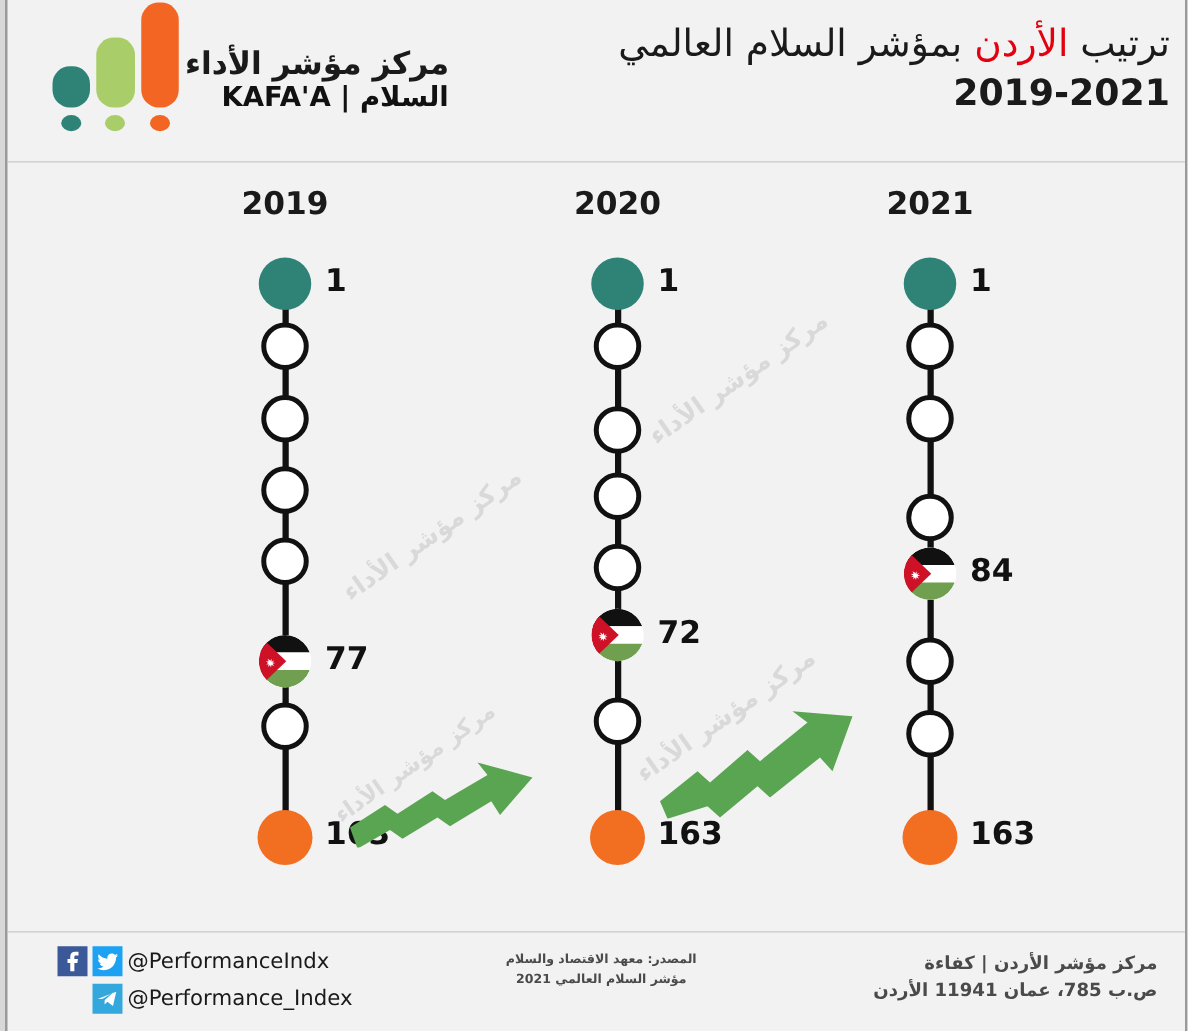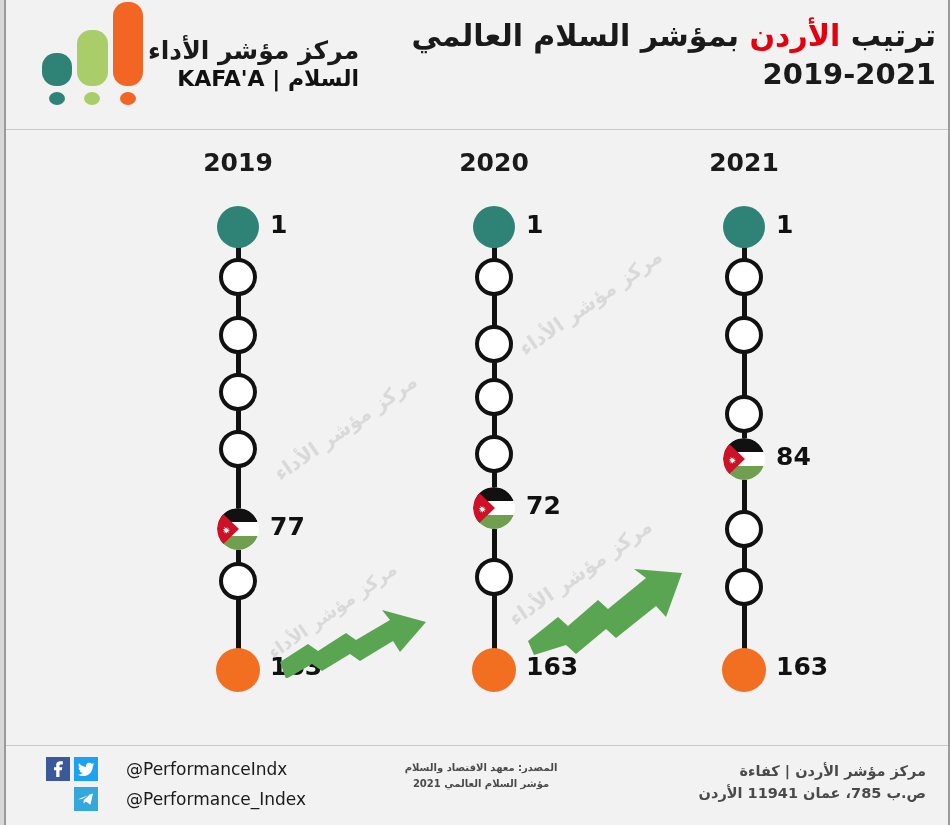--- a/index.html
+++ b/index.html
@@ -95,21 +95,21 @@
 
   .title-block {
     position: absolute;
     right: 20px; top: 16px;
     width: 560px;
     text-align: right;
     direction: rtl;
   }
   .title-line1 {
     font-size: 30px;
-    font-weight: bold;
+    font-weight: normal;
     color: #1a1a1a;
     line-height: 1.3;
     white-space: nowrap;
   }
   .title-hl { color: #e3000f; }
   .title-line2 {
     font-size: 29px;
     font-weight: bold;
     color: #1a1a1a;
     line-height: 1.35;
@@ -130,21 +130,21 @@
     user-select: none;
   }
   .wm1 { left: 500px; top: 290px; }
   .wm2 { left: 255px; top: 415px; }
   .wm3 { left: 490px; top: 560px; }
   .wm4 { left: 250px; top: 600px; font-size: 18px; }
 
   
   .chart { position: absolute; left: 0; top: 130px; width: 950px; height: 600px; }
   .column { position: absolute; top: 0; width: 240px; height: 600px; }
-  .col-0 { left: 116px; }
+  .col-0 { left: 106px; }
   .col-1 { left: 372px; }
   .col-2 { left: 622px; }
 
   .year-label {
     position: absolute;
     top: 18px;
     left: 56px;
     width: 120px;
     text-align: center;
     font-size: 25px;
@@ -232,21 +232,21 @@
     align-items: center;
     justify-content: center;
   }
   .sico-spacer { width: 24px; height: 24px; margin-right: 4px; }
   .fb { background: #3b5998; }
   .tw { background: #1da1f2; }
   .tg { background: #34a7dd; }
   .handle {
     font-size: 17px;
     color: #1a1a1a;
-    margin-left: 24px;
+    margin-left: 0;
     direction: ltr;
     white-space: nowrap;
   }
 
   .footer-center {
     position: absolute;
     left: 330px; top: 14px;
     width: 290px;
     text-align: center;
     direction: rtl;

